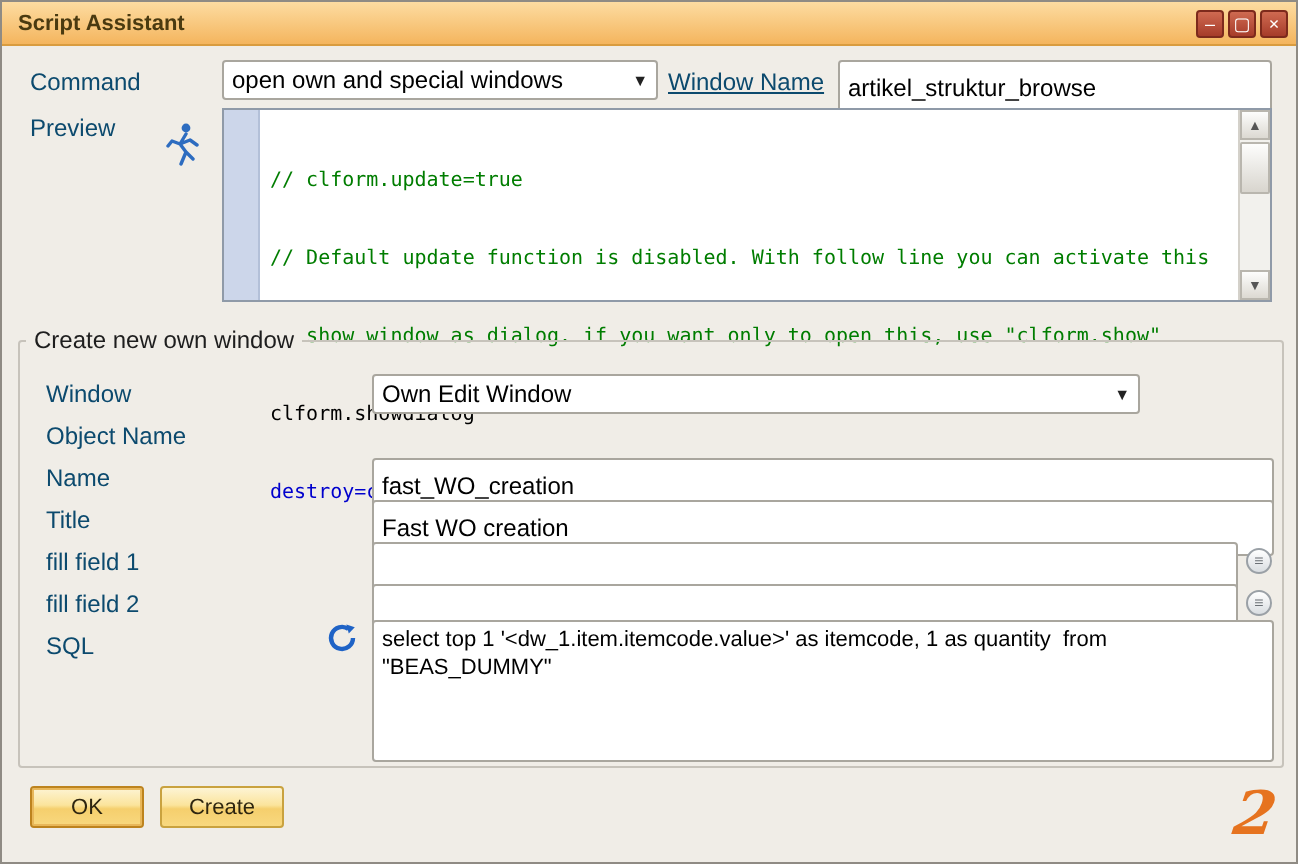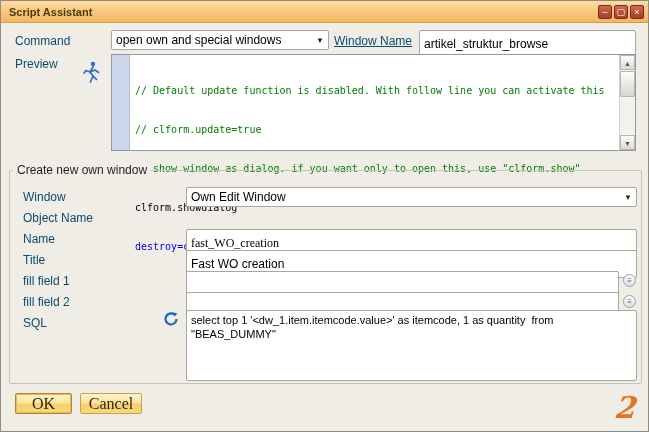--- a/index.html
+++ b/index.html
@@ -97,24 +97,24 @@
   
   .sqlbox {
     position:absolute; left:185px; top:309px; width:451px; height:71px;
     border:1px solid #a9a69e; border-radius:2px; background:#fff; resize:none;
     font-family:"Liberation Sans", sans-serif; font-size:11px; line-height:14px;
     color:#000; padding:2px 4px; outline:none; overflow:hidden;
   }
 
   
   .btn {
-    position:absolute; height:21px; font-size:16px; color:#2e2610;
+    position:absolute; height:21px; font-size:11px; color:#2e2610;
     background:linear-gradient(#fdf4d4 0%, #fbe49c 45%, #f5cf6d 55%, #f8d87f 100%);
     border:1px solid #c9a23f; border-radius:2px; cursor:default;
-    font-family:Liberation Serif, serif;
+    font-family:Liberation Sans, sans-serif;
   }
   .btn.default { border:1px solid #bd831e; box-shadow:0 0 0 1px #e8b75a inset; }
 
   .logo {
     position:absolute; right:10px; top:392px;
     font-family:"DejaVu Serif", serif; font-style:italic; font-weight:bold;
     font-size:30px; line-height:30px; color:#e6731f;
     transform:skewX(-8deg);
   }
 </style>
@@ -143,46 +143,46 @@
   <span class="lbl" style="left:14px; top:56px;">Preview</span>
   <span class="runicon">
     <svg width="17" height="22" viewBox="0 0 17 22">
       <circle cx="10" cy="3" r="2.2" fill="#2d6cc0"></circle>
       <path d="M10 6 L7 11 L10 15 L7.5 21 M7 11 L12 9 L15.5 11.5 M10 15 L13.5 18.5 M7 11 L3 9.5 L1 12" stroke="#2d6cc0" stroke-width="1.7" fill="none" stroke-linecap="round" stroke-linejoin="round"></path>
     </svg>
   </span>
   <div class="codepanel">
     <div class="codestrip"></div>
     <div class="codelines">
+      <div class="ln comment">// clform.update=true</div>
       <div class="ln comment">// Default update function is disabled. With follow line you can activate this</div>
-      <div class="ln comment">// clform.update=true</div>
       <div class="ln comment">// show window as dialog. if you want only to open this, use "clform.show"</div>
       <div class="ln plain">clform.showdialog</div>
       <div class="ln kw">destroy=clform</div>
     </div>
     <div class="vscroll">
       <div class="sbtn up">▲</div>
       <div class="sthumb"></div>
       <div class="sbtn down">▼</div>
     </div>
   </div>
 
   <div class="groupbox"></div>
   <span class="grouptitle">Create new own window</span>
 
   <span class="lbl" style="left:22px; top:189px;">Window</span>
-  <div class="combo" style="left:185px; top:186px; width:451px;">
+  <div class="combo" style="left:185px; top:186px; width:384px;">
     <span class="val">Own Edit Window</span>
     <span class="arrow">▼</span>
   </div>
 
   <span class="lbl" style="left:22px; top:210px;">Object Name</span>
 
   <span class="lbl" style="left:22px; top:231px;">Name</span>
-  <input class="txt" style="left: 185px; top: 228px; width: 451px; height: 14px; font-family: Liberation Serif, serif;" value="fast_WO_creation">
+  <input class="txt" style="left: 185px; top: 228px; width: 451px; height: 14px;" value="fast_WO_creation">
 
   <span class="lbl" style="left:22px; top:252px;">Title</span>
   <input class="txt" style="left: 185px; top: 249px; width: 451px; height: 19px;" value="Fast WO creation">
 
   <span class="lbl" style="left:22px; top:273px;">fill field 1</span>
   <input class="txt" style="left: 185px; top: 270px; width: 433px; height: 19px;" value="">
   <span class="helper" style="left:622px; top:273px;">≡</span>
 
   <span class="lbl" style="left:22px; top:294px;">fill field 2</span>
   <input class="txt" style="left: 185px; top: 291px; width: 433px; height: 19px;" value="">
@@ -191,16 +191,16 @@
   <span class="lbl" style="left:22px; top:315px;">SQL</span>
   <span class="sqlicon">
     <svg width="16" height="16" viewBox="0 0 16 16">
       <path d="M13.5 8a5.5 5.5 0 1 1-2.3-4.5" fill="none" stroke="#1f63c6" stroke-width="2.2"></path>
       <path d="M10.2 1.2 L14.4 2.6 L11.4 5.8 Z" fill="#1f63c6"></path>
     </svg>
   </span>
   <textarea class="sqlbox" spellcheck="false" style="">select top 1 '&lt;dw_1.item.itemcode.value&gt;' as itemcode, 1 as quantity  from "BEAS_DUMMY"</textarea>
 
   <button class="btn default" style="left:14px; top:392px; width:57px;">OK</button>
-  <button class="btn" style="left:79px; top:392px; width:62px;">Cancel</button>
+  <button class="btn" style="left:79px; top:392px; width:62px;">Create</button>
   <span class="logo">2</span>
 
 </div>
 
 </body></html>

